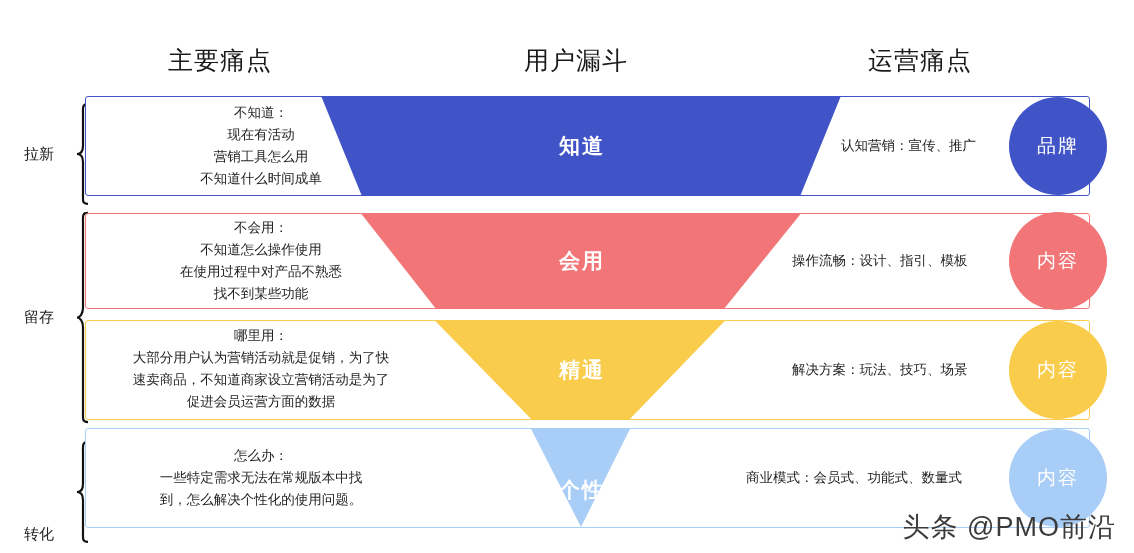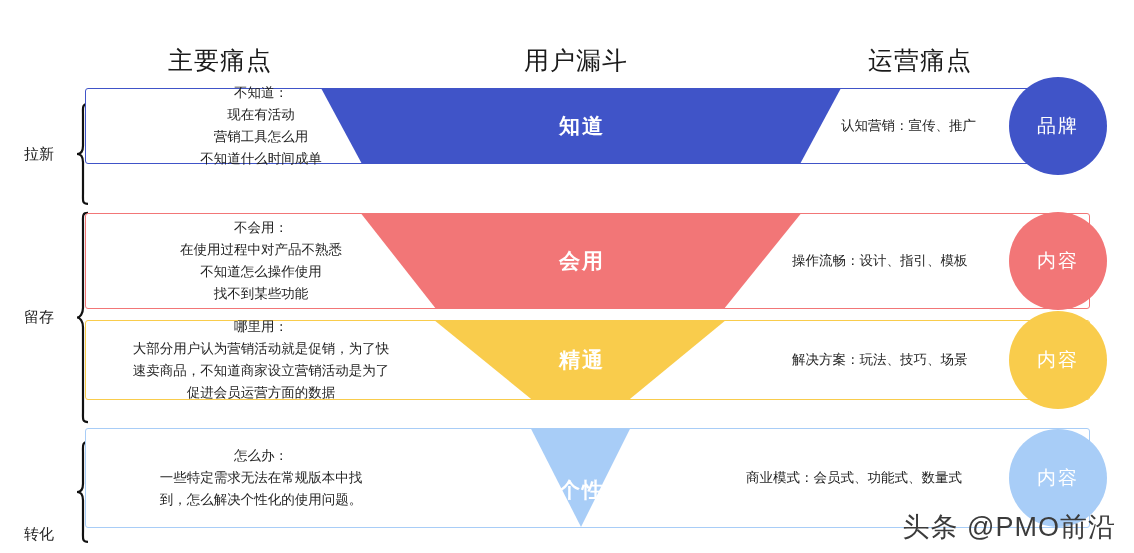--- a/index.html
+++ b/index.html
@@ -162,21 +162,21 @@
 
   <div class="brace-group" id="brace-2" style="top: 440px; height: 104px; align-items: flex-end;">
     <span class="brace-label">转化</span>
     <span class="brace-shape">
       <svg width="15" height="104" viewBox="0 0 15 100" preserveAspectRatio="none" style="height: 104px;">
         <path d="M13 2 C7 2 8 5 8 12 L8 42 C8 48 5 50 2 50 C5 50 8 52 8 58 L8 88 C8 95 7 98 13 98" fill="none" stroke="#111" stroke-width="2.2" vector-effect="non-scaling-stroke"></path>
       </svg>
     </span>
   </div>
 
-  <div class="stage-row" id="row-0" style="top: 88px; height: 76px; border-color: rgb(64, 84, 200);">
+  <div class="stage-row" id="row-0" style="top: 96px; height: 100px; border-color: rgb(64, 84, 200);">
     <div class="funnel-layer">
       <svg viewBox="0 0 1005 100" preserveAspectRatio="none">
         <polygon id="poly-0" points="236,0 756,0 716,100 276,100" fill="#4054C8"></polygon>
       </svg>
     </div>
     <div class="pain-block">
       <span class="ln">不知道：</span>
       <span class="ln">现在有活动</span>
       <span class="ln">营销工具怎么用</span>
       <span class="ln">不知道什么时间成单</span>
@@ -189,32 +189,32 @@
   </div>
 
   <div class="stage-row" id="row-1" style="top: 213px; height: 96px; border-color: rgb(242, 118, 119); padding-left: 8px;">
     <div class="funnel-layer">
       <svg viewBox="0 0 1005 100" preserveAspectRatio="none">
         <polygon id="poly-1" points="276,0 716,0 640,100 350,100" fill="#F27677"></polygon>
       </svg>
     </div>
     <div class="pain-block">
       <span class="ln">不会用：</span>
+      <span class="ln">不知道怎么操作使用</span>
       <span class="ln">在使用过程中对产品不熟悉</span>
-      <span class="ln">不知道怎么操作使用</span>
       <span class="ln">找不到某些功能</span>
     </div>
     <div class="funnel-label" style="left:496px">会用</div>
     <div class="ops-text" style="left:706px">操作流畅：设计、指引、模板</div>
     <div class="stage-circle" id="circ-1" style="background: rgb(242, 118, 119);">
       <span>内容</span>
     </div>
   </div>
 
-  <div class="stage-row" id="row-2" style="top: 320px; height: 80px; border-color: rgb(249, 204, 76);">
+  <div class="stage-row" id="row-2" style="top: 320px; height: 100px; border-color: rgb(249, 204, 76); font-family: Liberation Mono, monospace;">
     <div class="funnel-layer">
       <svg viewBox="0 0 1005 100" preserveAspectRatio="none">
         <polygon id="poly-2" points="350,0 640,0 545,100 446,100" fill="#F9CC4C"></polygon>
       </svg>
     </div>
     <div class="pain-block">
       <span class="ln">哪里用：</span>
       <span class="ln">大部分用户认为营销活动就是促销，为了快</span>
       <span class="ln">速卖商品，不知道商家设立营销活动是为了</span>
       <span class="ln">促进会员运营方面的数据</span>

